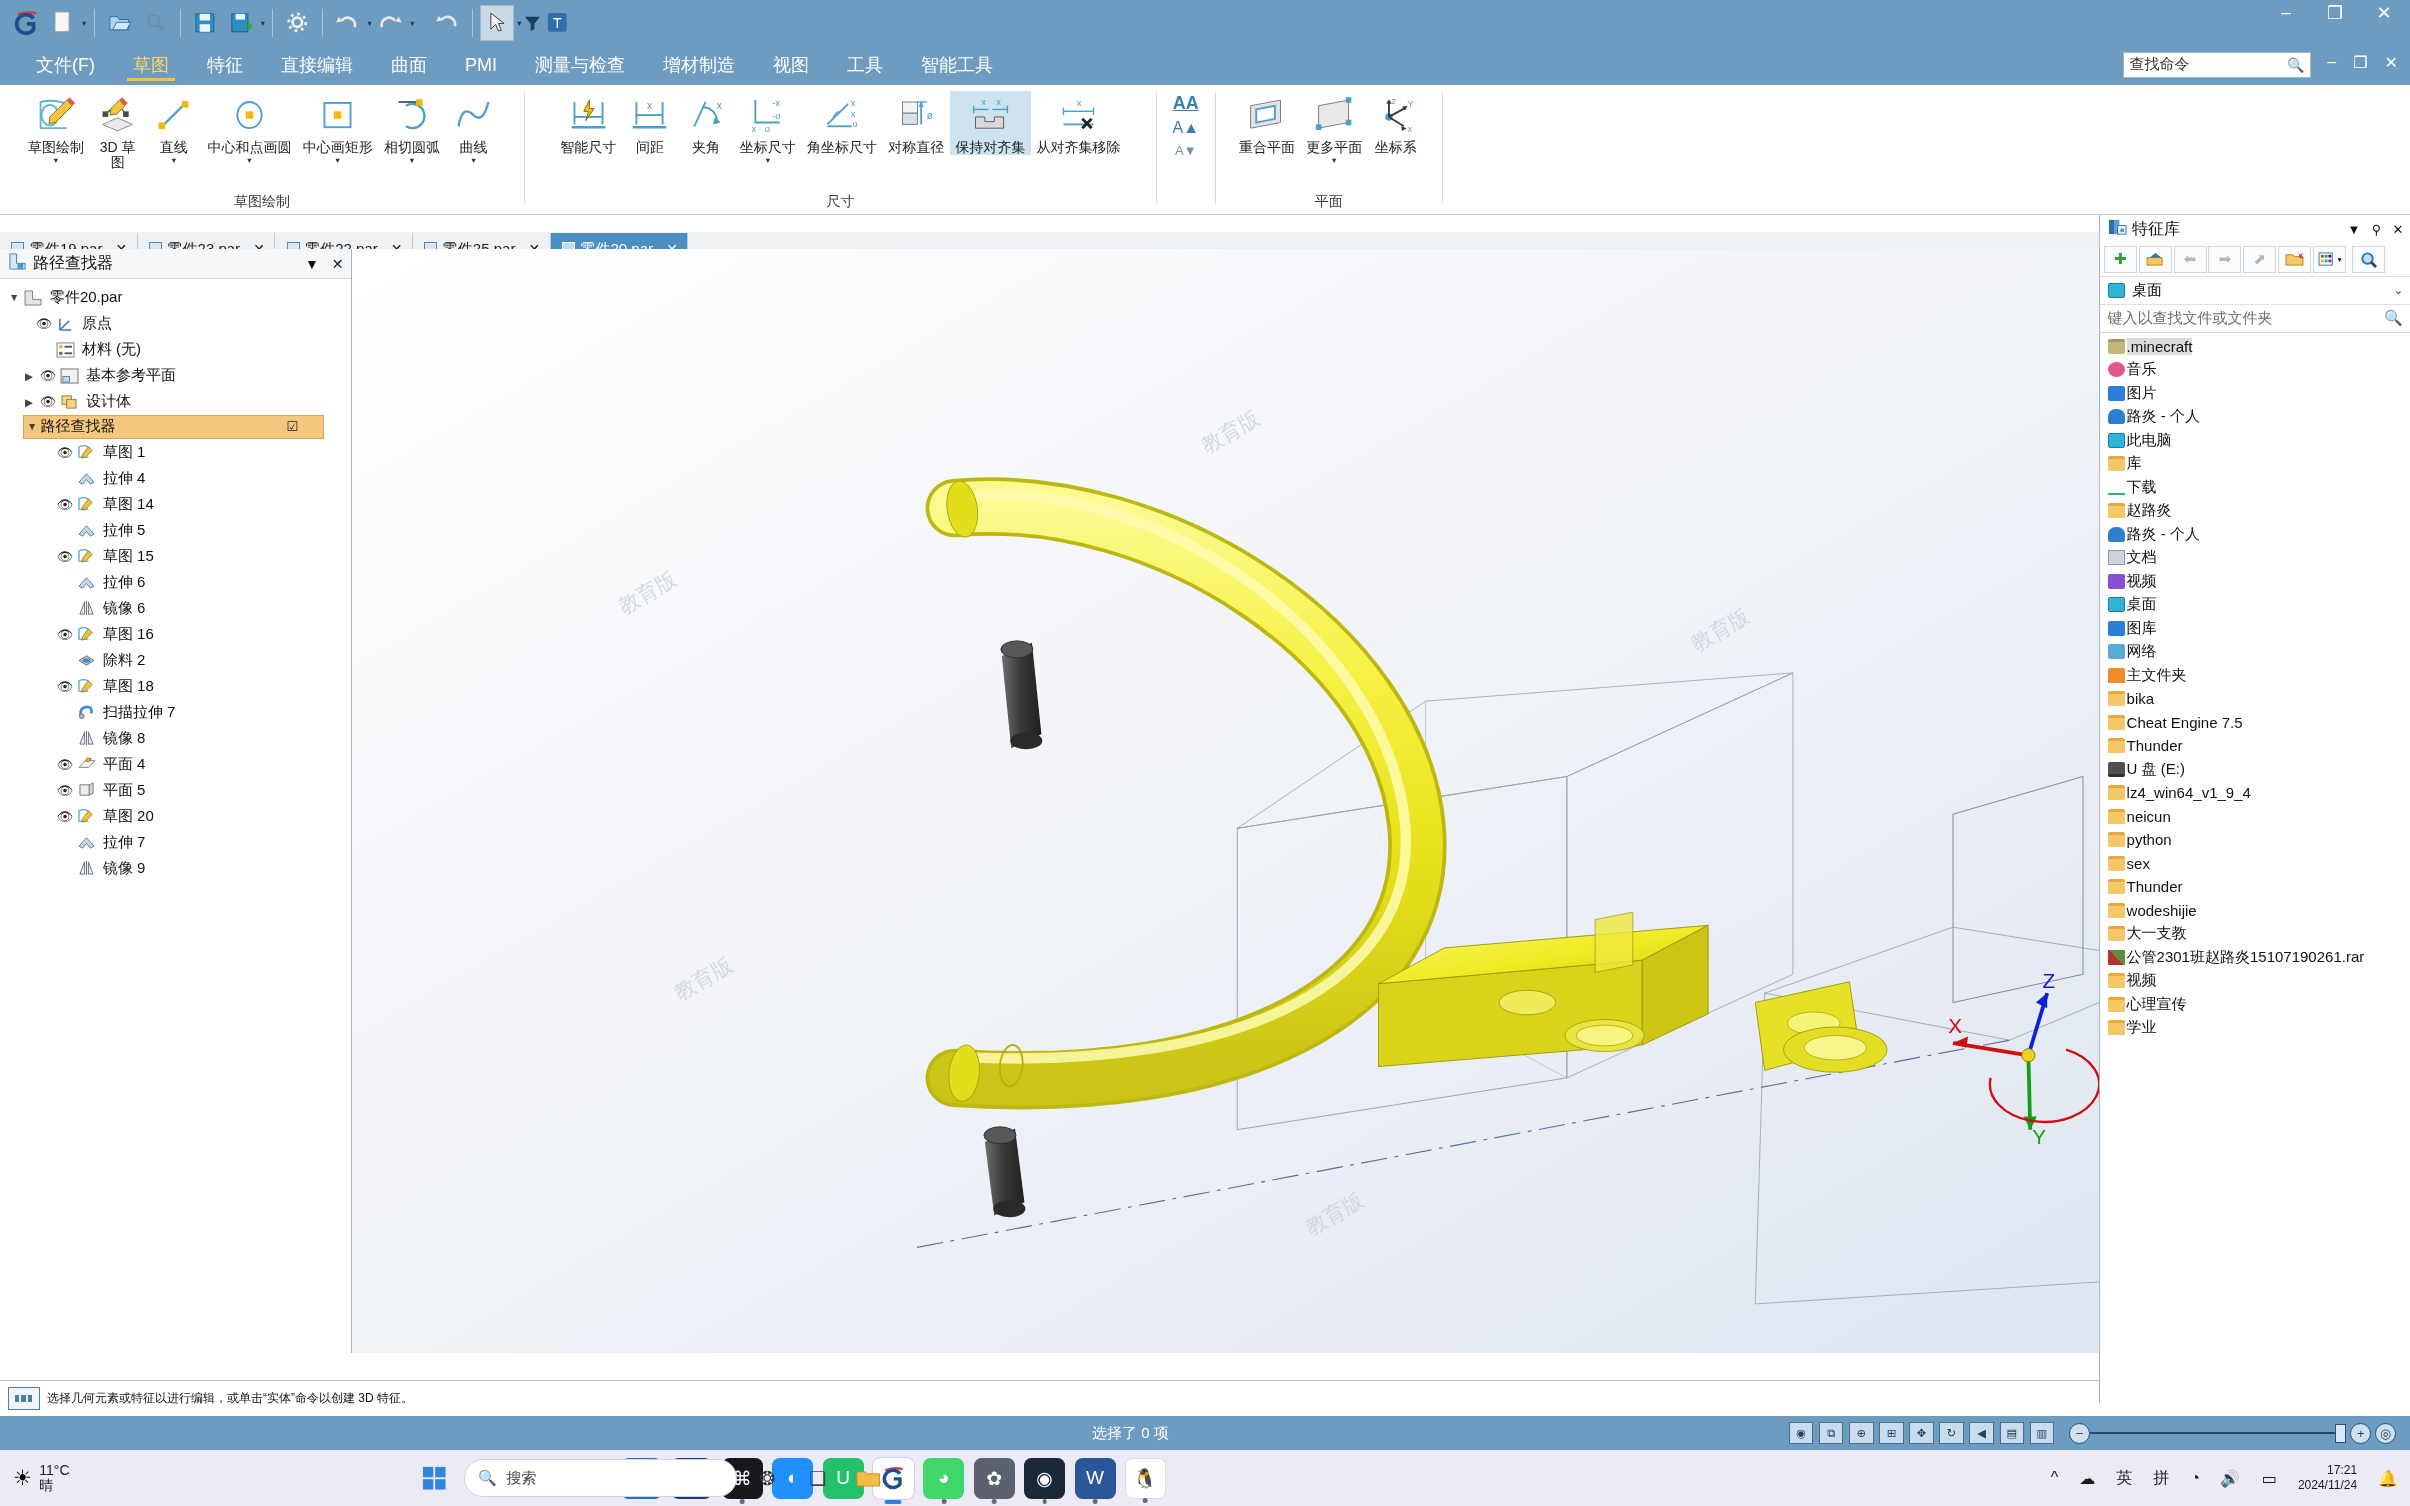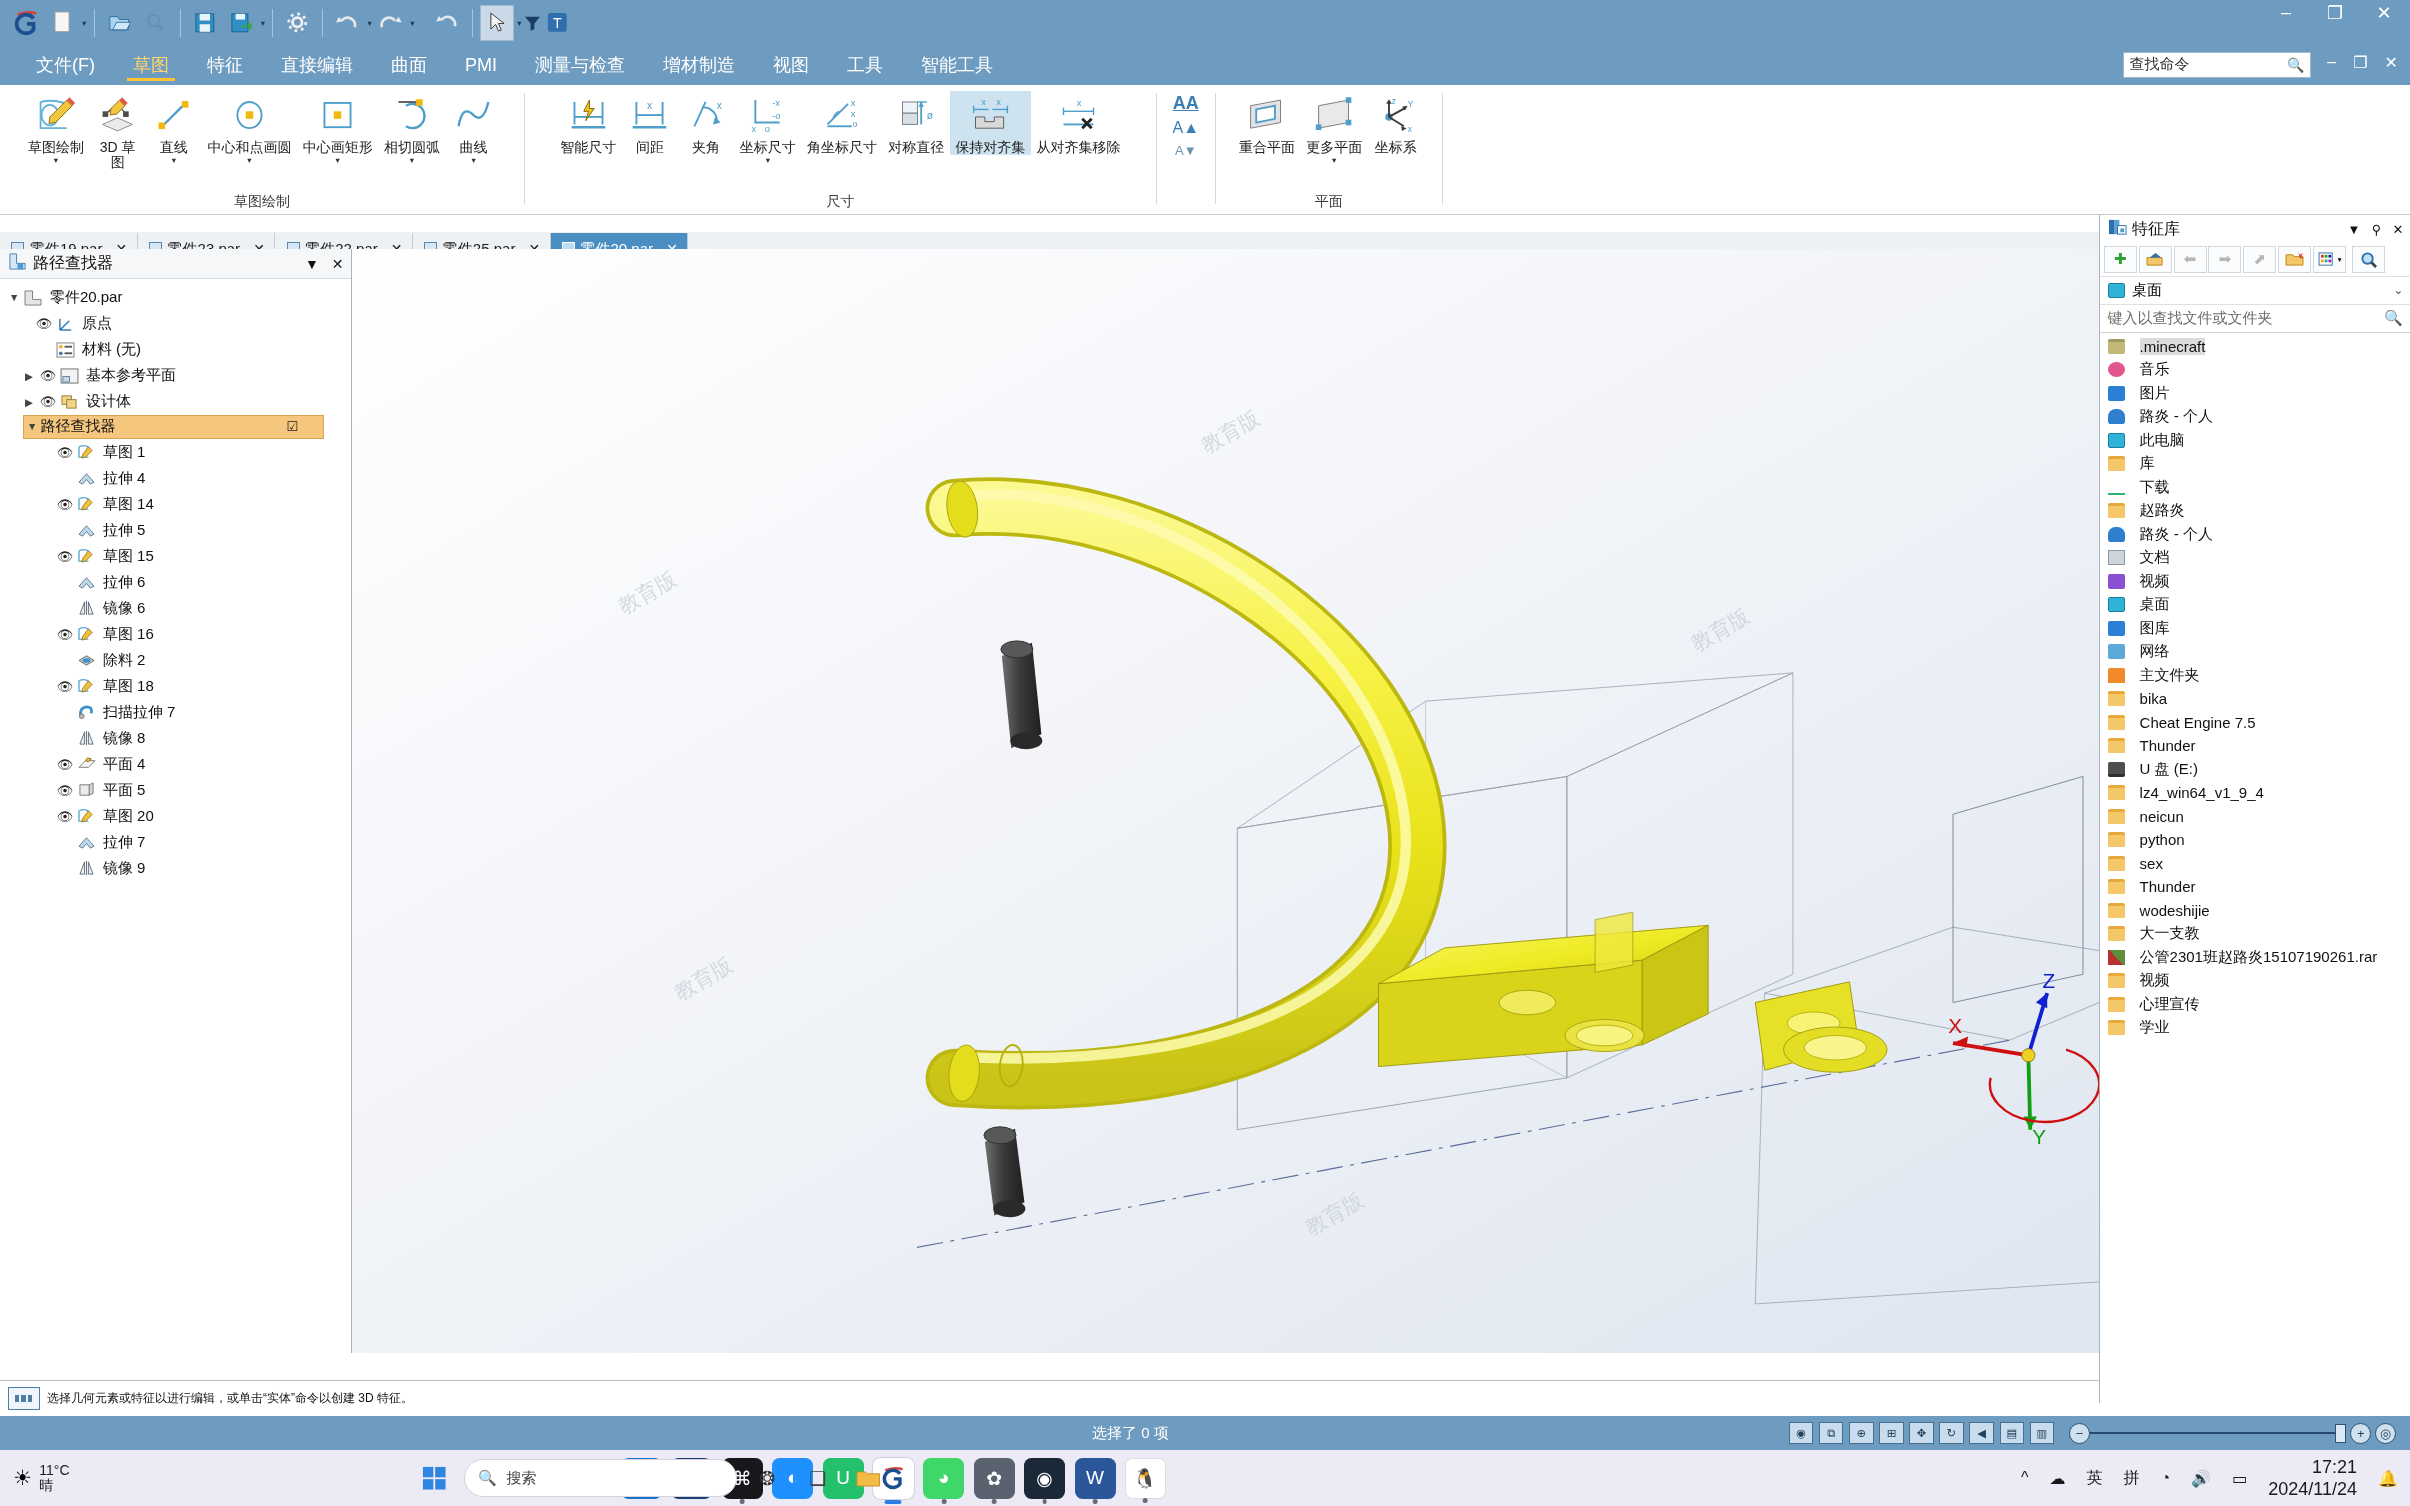--- a/index.html
+++ b/index.html
@@ -127,21 +127,21 @@
   .rp-head { height:28px; display:flex; align-items:center; gap:5.6px; padding:0 7.5px; font-size:16px; color:#111; }
   .rp-head .ctrls { margin-left:auto; display:flex; gap:11.3px; font-size:13px; }
   .rp-toolbar { display:flex; align-items:center; gap:1.9px; padding:2.8px 3.8px; border-bottom:0.9px solid #e0e0e0;}
   .tbtn { width:33px; height:27px; border:0.9px solid #cfd6dc; background:#fbfcfd; display:flex; align-items:center; justify-content:center; font-size:15px;}
   .tbtn.dim { color:#b6b6b6; }
   .rp-loc { height:28px; display:flex; align-items:center; gap:7.5px; padding:0 7.5px; font-size:15px; border-bottom:0.9px solid #e0e0e0; }
   .rp-loc .chev { margin-left:auto; font-size:12.2px; color:#555; }
   .rp-search { height:28px; display:flex; align-items:center; padding:0 7.5px; font-size:15px; color:#6c6c6c; border-bottom:1.9px solid #d0d0d0;}
   .rp-search .magn { margin-left:auto; color:#444; }
   .rp-list { padding:1.9px 0 0 3.8px; }
-  .rp-item { display:flex; align-items:center; gap:15px; height:23.5px; font-size:15px; color:#111; padding-left:3.8px; }
+  .rp-item { display:flex; align-items:center; gap:2px; height:23.5px; font-size:15px; color:#111; padding-left:3.8px; }
   .rp-item.sel .nm { background:#dcdcdc; }
   .ic { width:17px; height:15px; flex:0 0 17px; }
 
   
   .ic-folder { background:#f4c768; border-top:3.8px solid #e8a93a; border-radius:1.9px 1.9px 0.9px 0.9px; }
   .ic-folder-olive { background:#c2b878; border-top:3.8px solid #a39a5d; border-radius:1.9px; }
   .ic-disk { background:#4f4f4f; border-radius:1.9px; border-bottom:3.8px solid #2f2f2f;}
   .ic-mon { background:#2eb4d6; border:1.9px solid #1d7fa0; border-radius:1.9px;}
   .ic-cloud { background:#2f7fd0; border-radius:7.5px 7.5px 2.8px 2.8px;}
   .ic-pic { background:#2b7fd4; border-radius:1.9px;}
@@ -184,21 +184,21 @@
   .tb-center { position:absolute; left:621px; display:flex; align-items:center; gap:9.4px; }
   .tb-icon { width:41px; height:41px; border-radius:7.5px; display:flex; align-items:center; justify-content:center; font-size:19px; color:#fff; position:relative;}
   .tb-icon.active { background:#ffffff; box-shadow:0 0 0 0.9px #cfcfe0; }
   .tb-icon .dot { position:absolute; bottom:-5.6px; left:50%; transform:translateX(-50%); width:4.7px; height:4.7px; border-radius:50%; background:#6a6a7a;}
   .tb-icon .bar { position:absolute; bottom:-5.6px; left:50%; transform:translateX(-50%); width:17px; height:3.8px; border-radius:1.9px; background:#2f7fe0;}
   .searchpill {
     width:273px; height:38px; border-radius:19px; background:#ffffff; border:0.9px solid #d4d2e0;
     display:flex; align-items:center; gap:9.4px; padding:0 13px; font-size:15px; color:#444;
   }
   .tray { position:absolute; right:13px; display:flex; align-items:center; gap:21px; font-size:16px; color:#1a1a1a;}
-  .clock { font-size:18px; text-align:right; line-height:1.25; color:#1a1a1a; }
+  .clock { font-size:12px; text-align:right; line-height:1.25; color:#1a1a1a; }
 </style>
 </head>
 <body>
 
 <div id="app">
 
   <div class="titlebar">
     <div class="qat">
       <div class="qat-btn">
         <svg width="28" height="28" viewBox="0 0 30 30">

